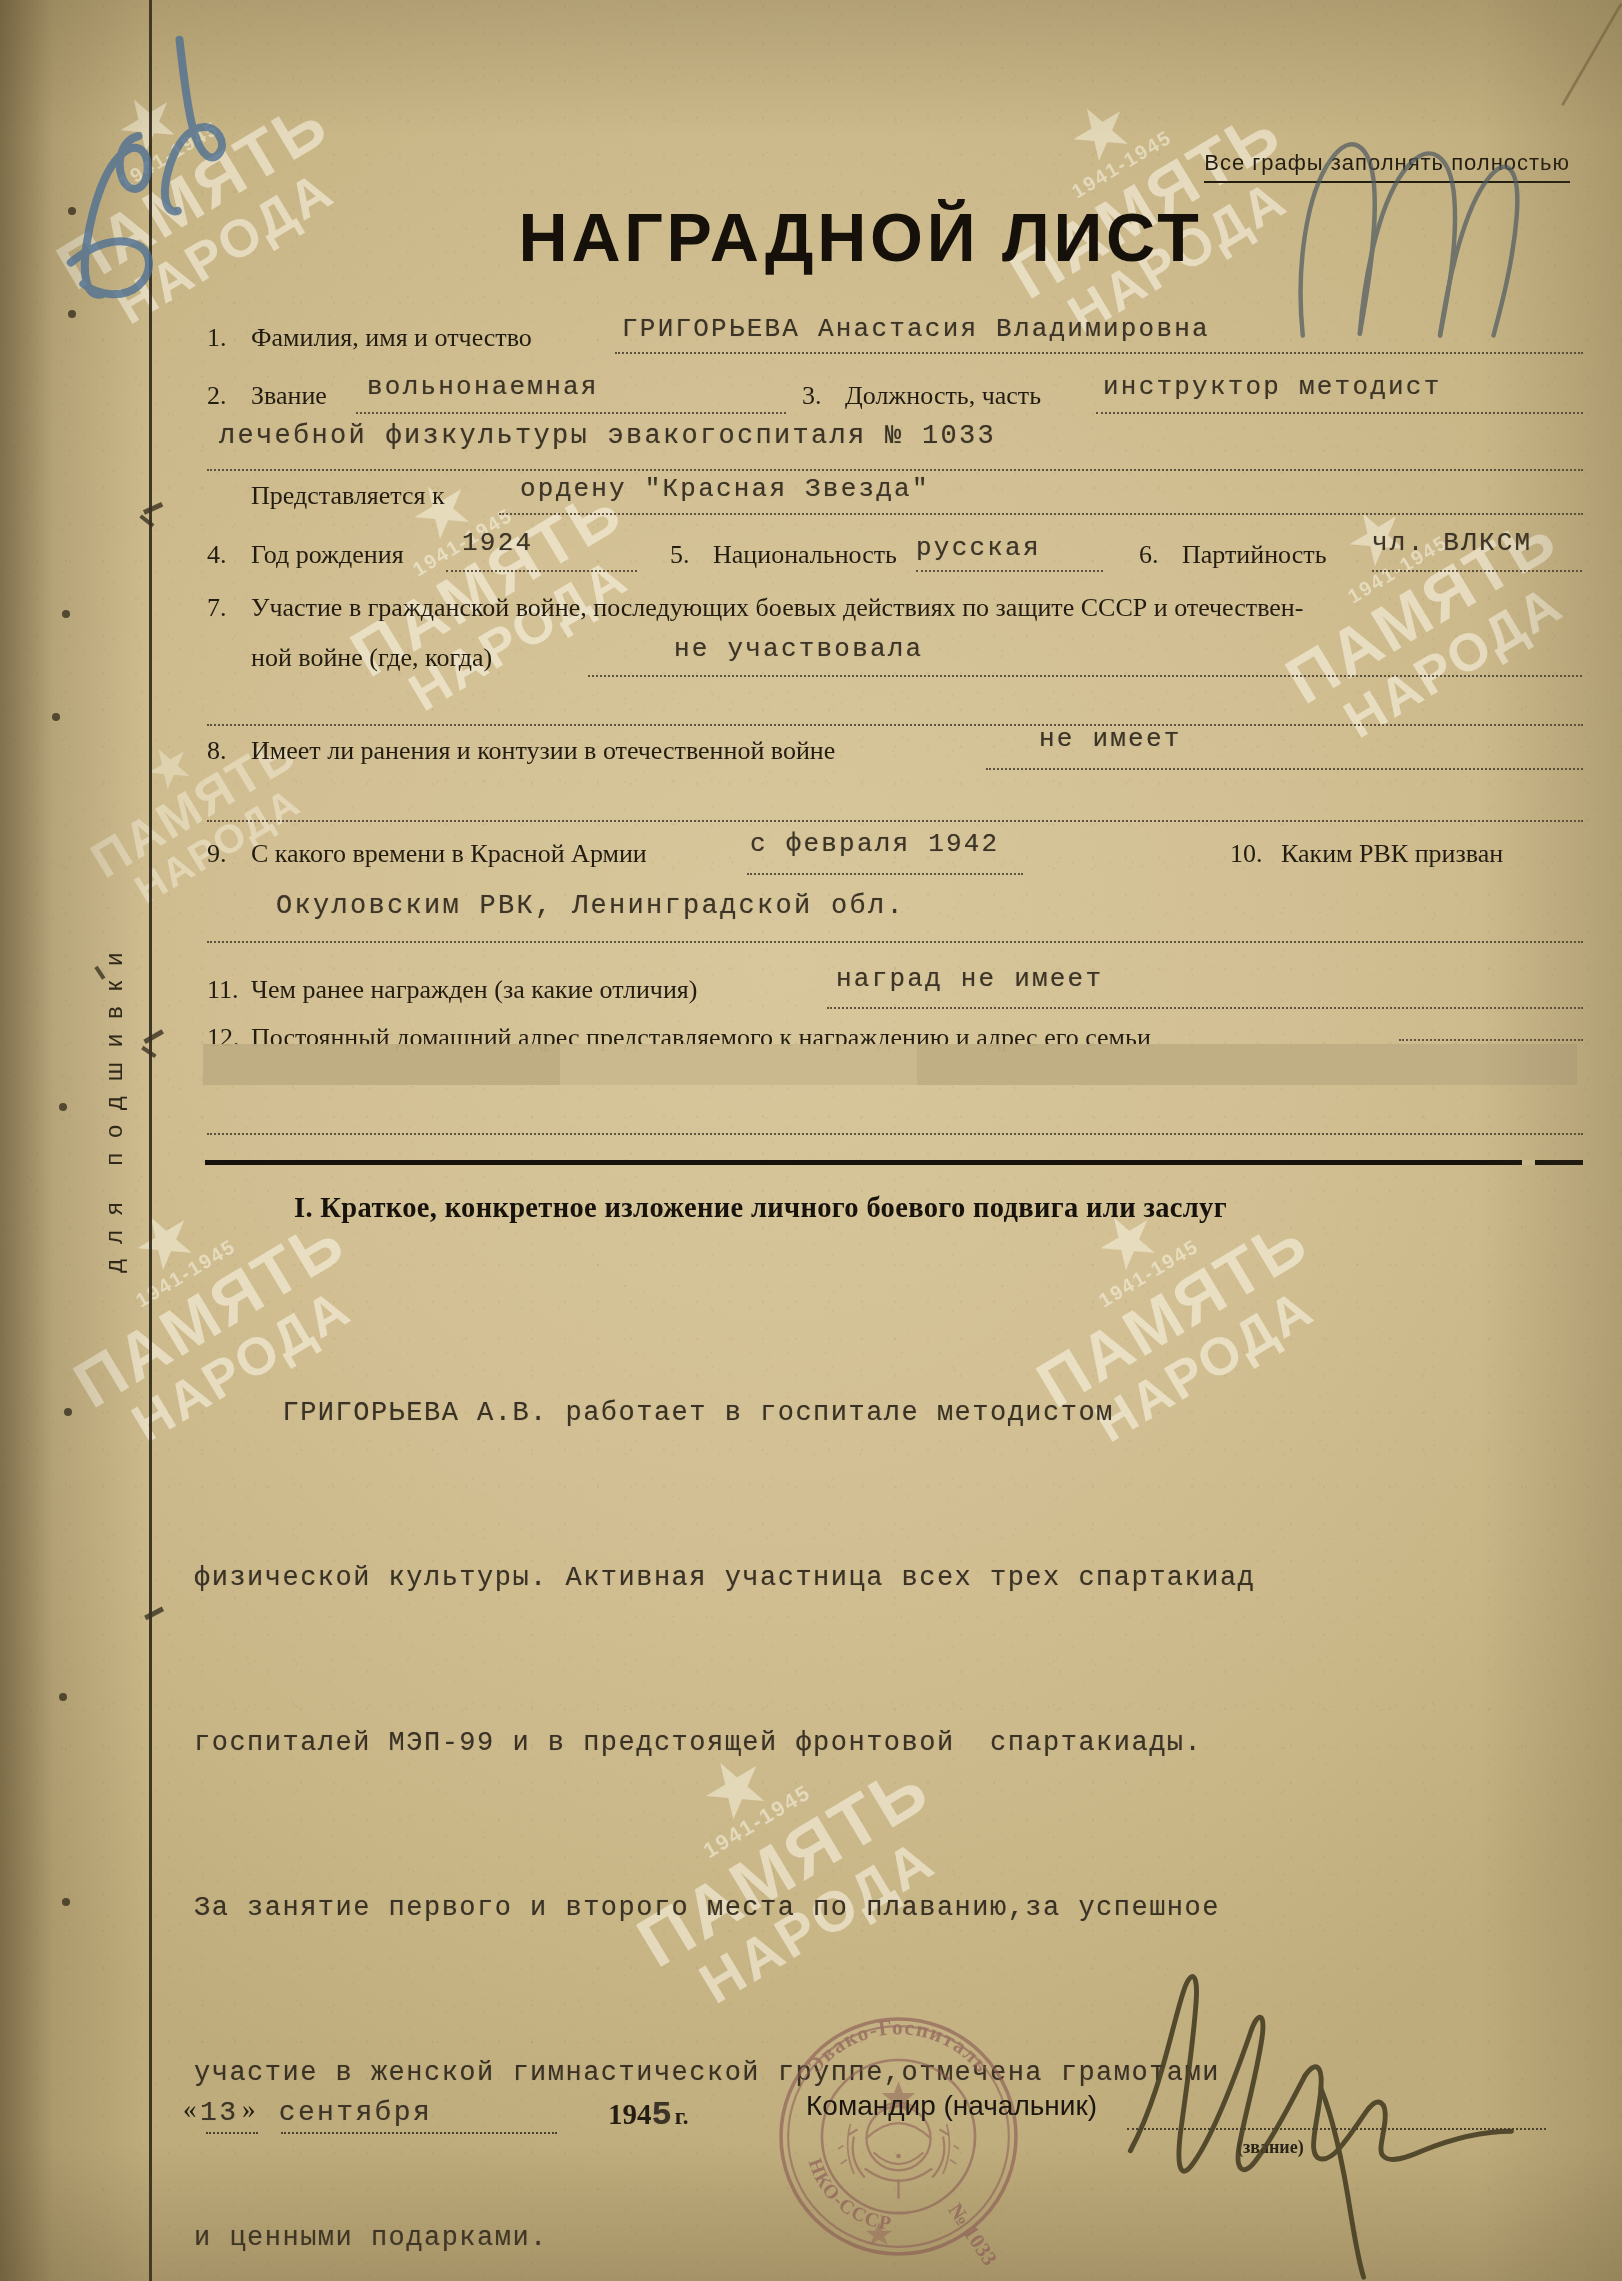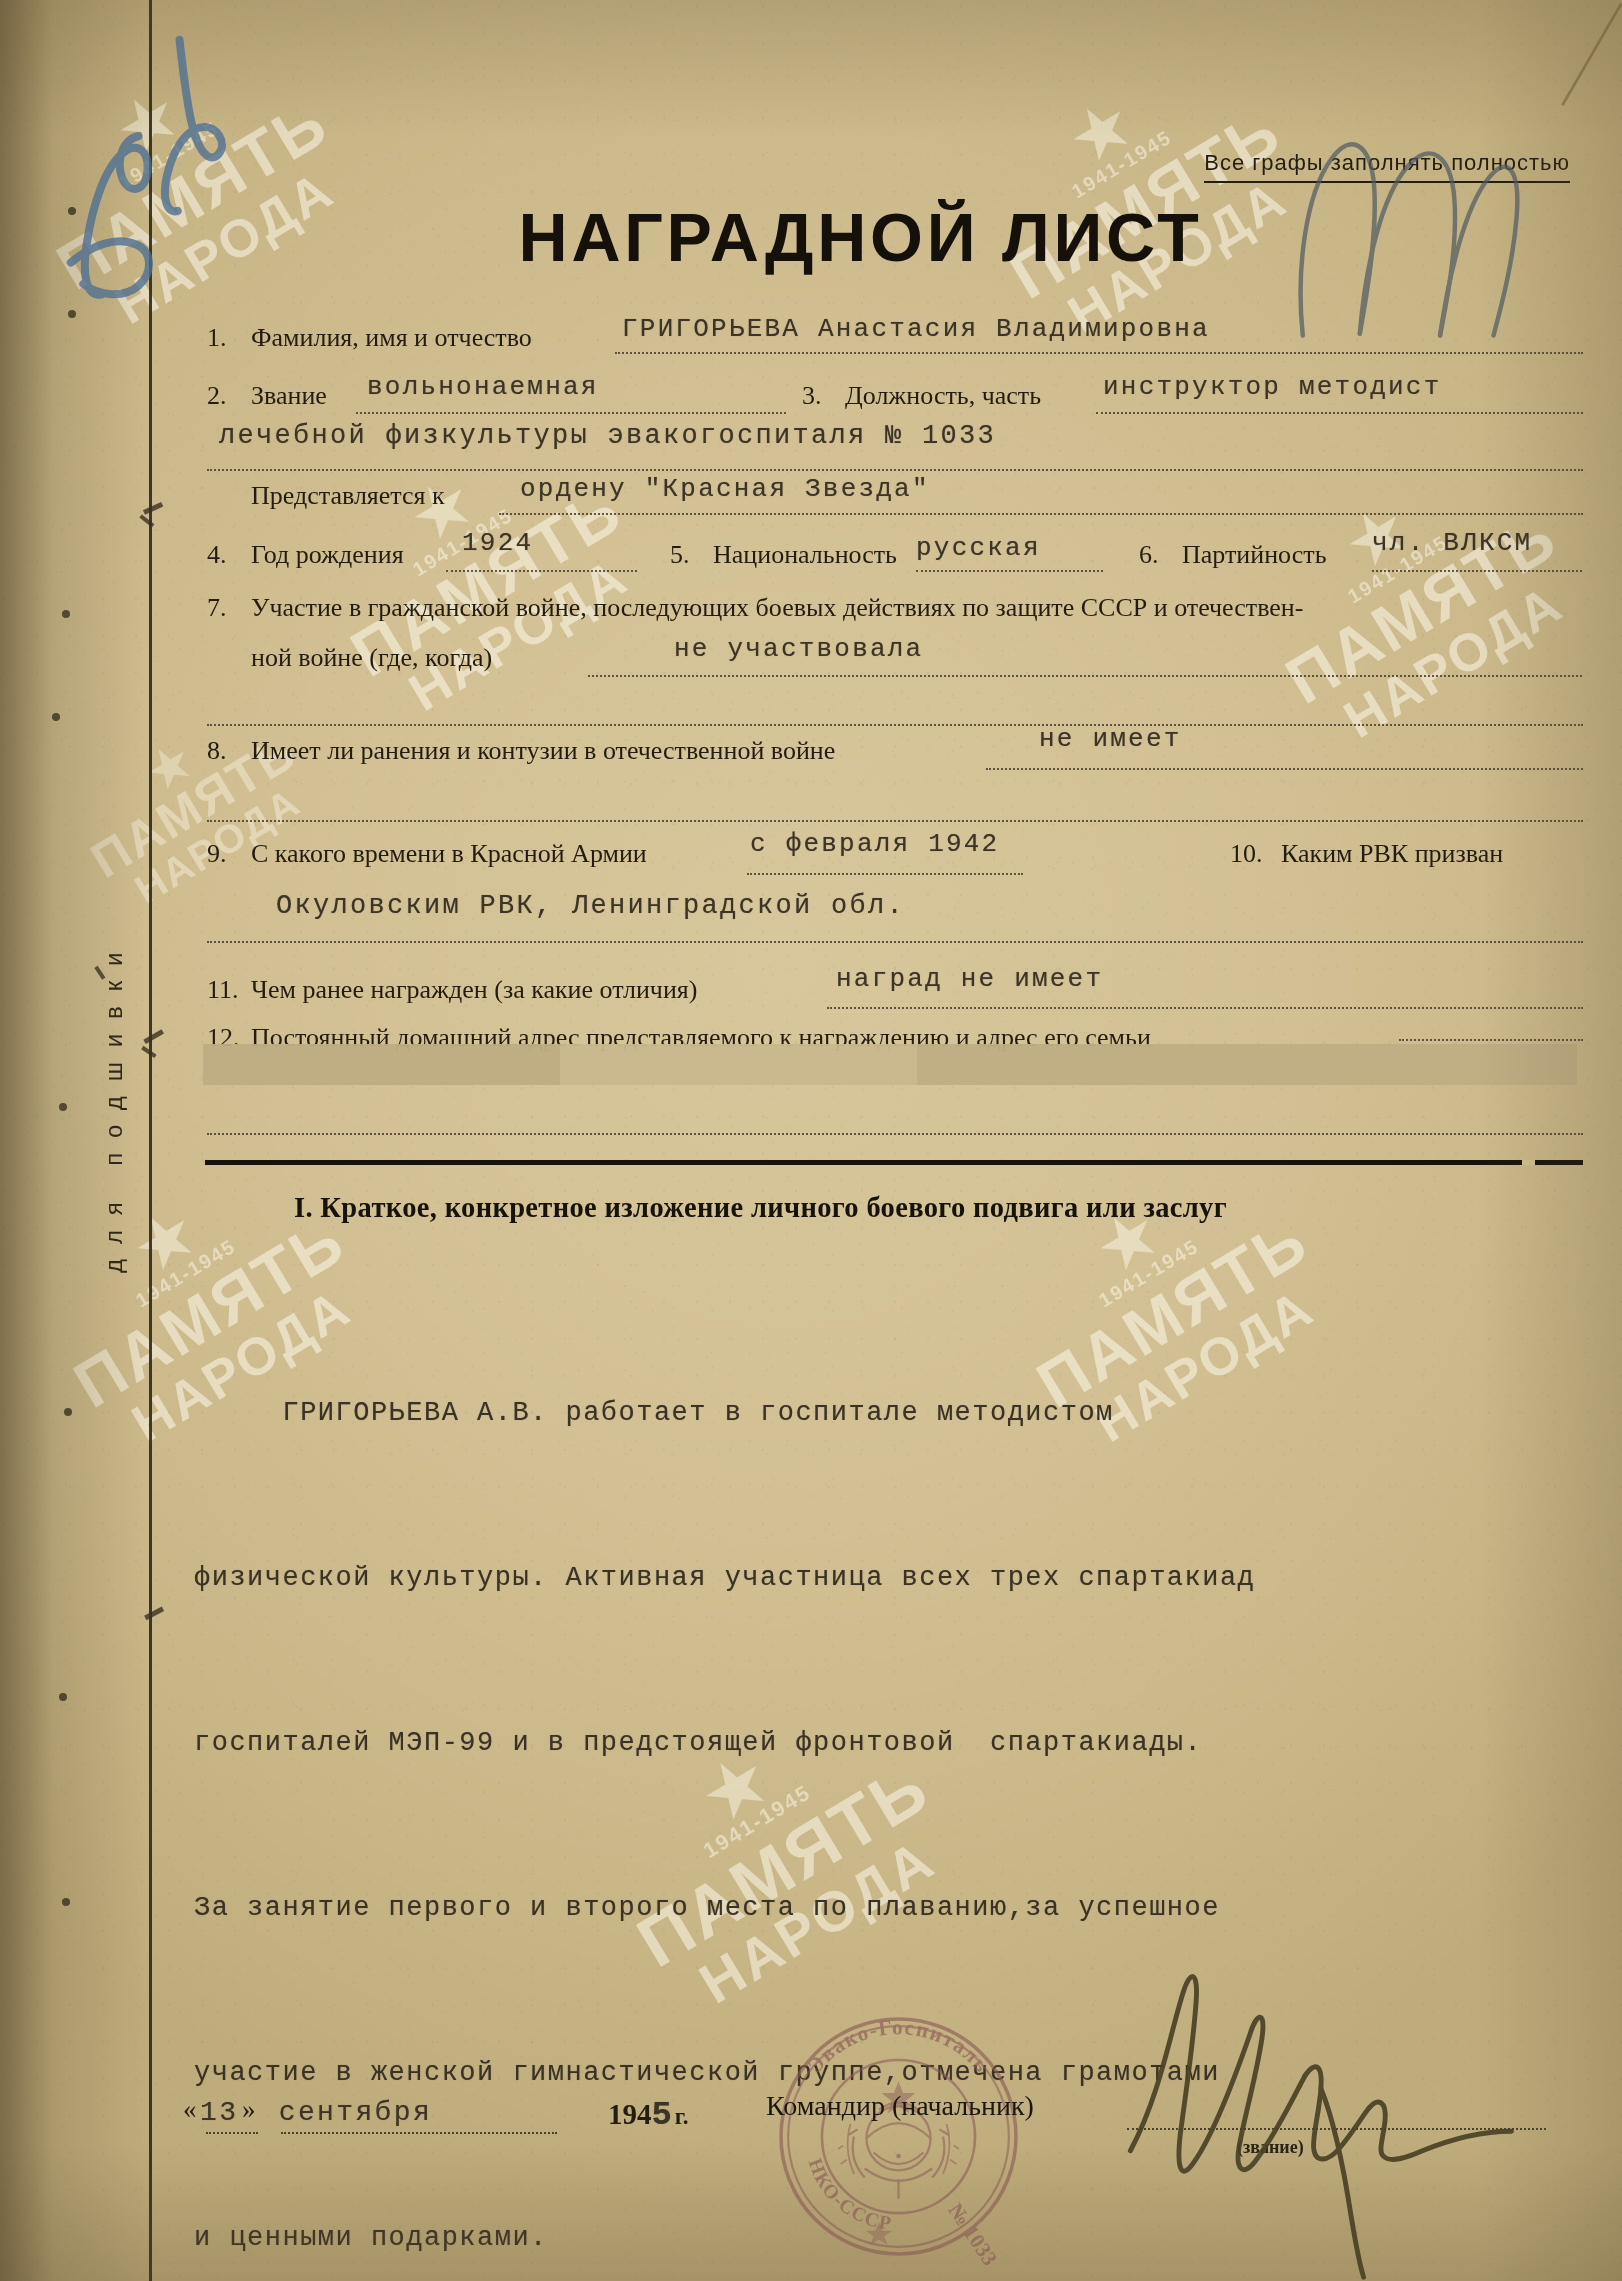--- a/index.html
+++ b/index.html
@@ -256,23 +256,23 @@
     position: absolute;
     left: 608px;
     top: 2096px;
     font-family: "Liberation Serif", serif;
     font-weight: 700;
     font-size: 29px;
   }
 
   .commander {
     position: absolute;
-    left: 766px;
+    left: 806px;
     top: 2090px;
-    font-family: Liberation Serif, serif;
+    font-family: Liberation Sans, sans-serif;
     font-size: 28px;
     color: #1b1610;
     white-space: nowrap;
     z-index: 4;
   }
   .sig-dots {
     position: absolute;
     left: 1127px; top: 2128px; width: 419px;
     border-bottom: 2.7px dotted #4a4030;
     z-index: 4;

